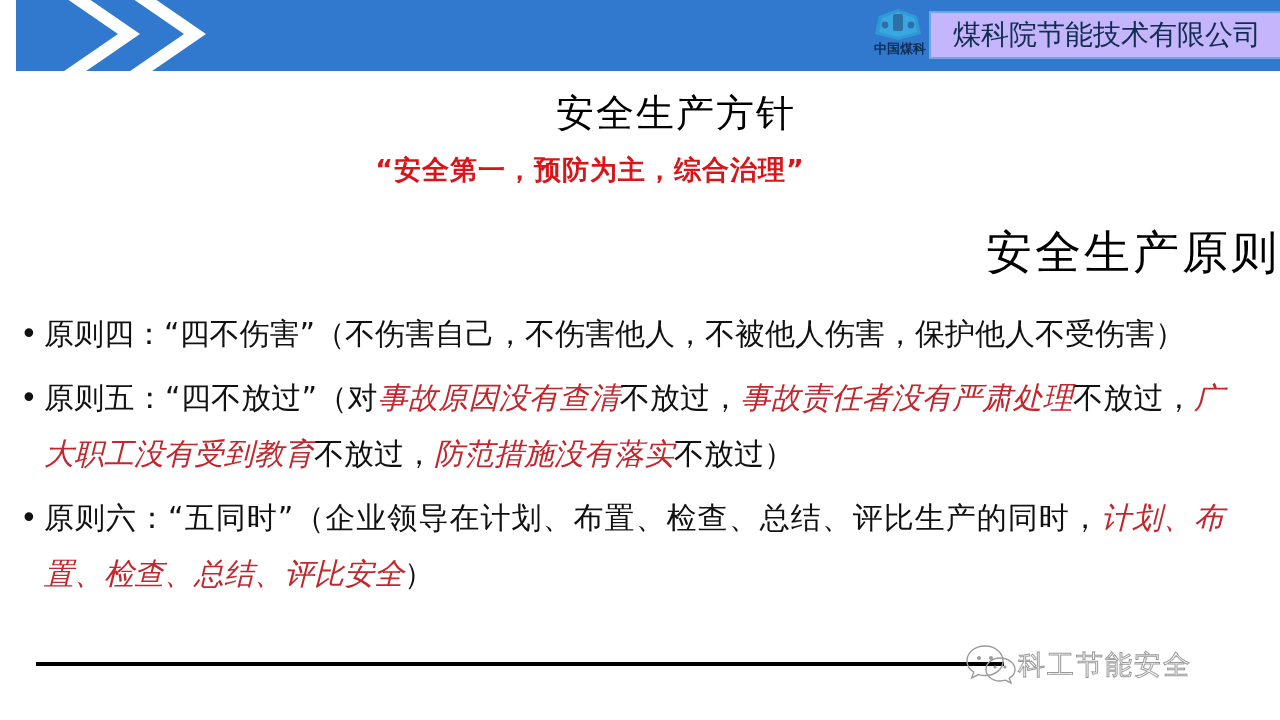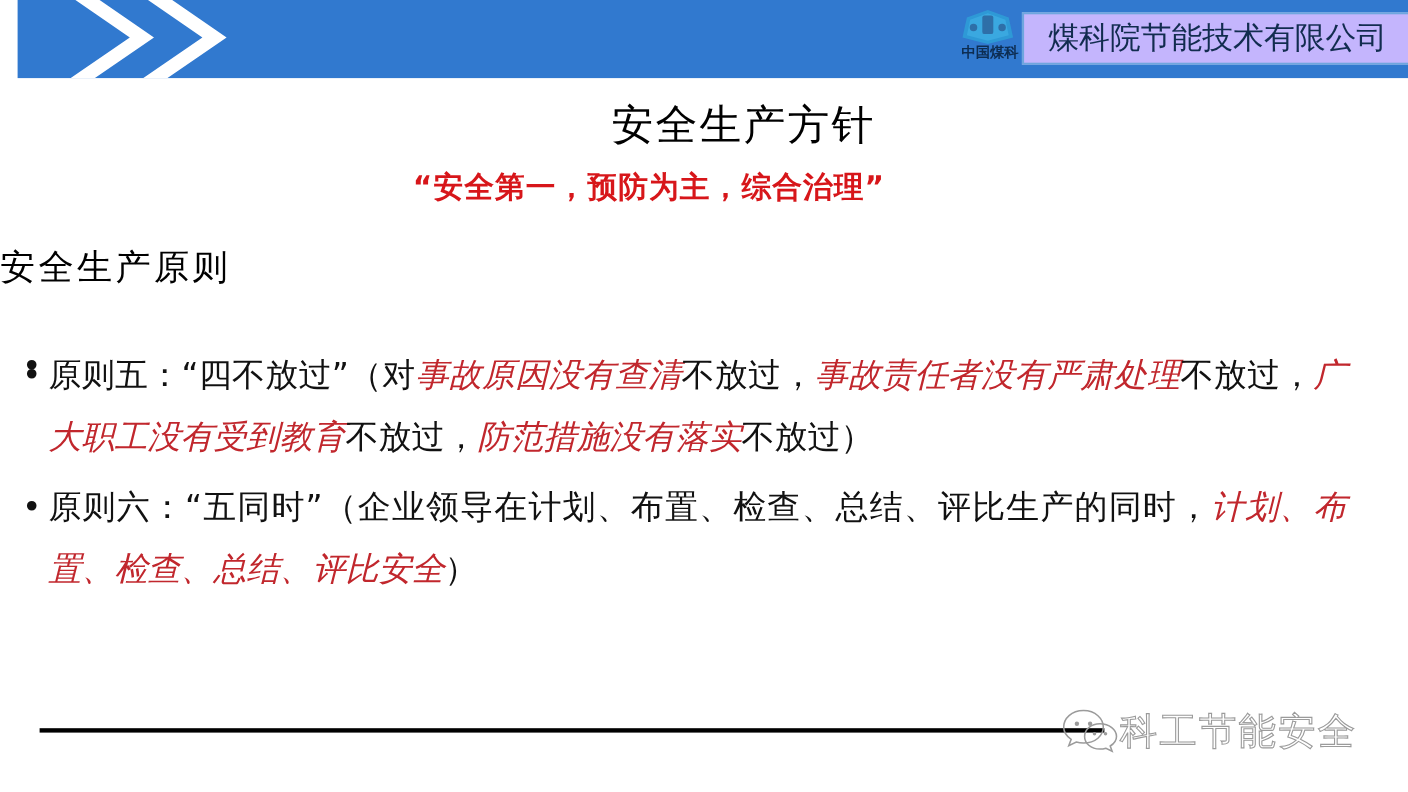--- a/index.html
+++ b/index.html
@@ -107,23 +107,23 @@
     font-weight: bold;
     color: #D7161A;
     letter-spacing: 1px;
     white-space: nowrap;
   }
   .title-second {
     position: absolute;
     left: 0;
     top: 222px;
     width: 1280px;
-    text-align: left;
+    text-align: right;
     font-family: "DejaVu Serif", "Liberation Serif", serif;
-    font-size: 32px;
+    font-size: 46px;
     color: #000000;
     letter-spacing: 3px;
     white-space: nowrap;
   }
 
   
   .body-list {
     position: absolute;
     left: 14px;
     top: 306px;
@@ -163,21 +163,21 @@
     position: absolute;
     left: 960px;
     top: 640px;
     width: 320px;
     height: 60px;
   }
   .wm-text {
     position: absolute;
     left: 58px;
     top: 2px;
-    font-size: 34px;
+    font-size: 27px;
     line-height: 46px;
     letter-spacing: 2px;
     color: transparent;
     -webkit-text-stroke: 1px #9b9b9b;
     white-space: nowrap;
     font-family: "DejaVu Sans", "Liberation Sans", sans-serif;
   }
   .wm-icon {
     position: absolute;
     left: 5px;
@@ -212,20 +212,21 @@
   </div>
 </div>
 
 <div class="title-main">安全生产方针</div>
 <div class="title-sub">“安全第一，预防为主，综合治理”</div>
 <div class="title-second">安全生产原则</div>
 
 <div class="body-list">
   <div class="bullet-row">
     <span class="bullet-dot">•</span>
+    <span class="bullet-text"><span class="blk">原则四：“四不伤害”（不伤害自己，不伤害他人，不被他人伤害，保护他人不受伤害）</span></span>
   </div>
   <div class="bullet-row">
     <span class="bullet-dot">•</span>
     <span class="bullet-text"><span class="blk">原则五：“四不放过”（对</span><span class="red" style="color: rgb(193, 39, 45);">事故原因没有查清</span><span class="blk">不放过，</span><span class="red" style="color: rgb(193, 39, 45);">事故责任者没有严肃处理</span><span class="blk">不放过，</span><span class="red" style="color: rgb(193, 39, 45);">广大职工没有受到教育</span><span class="blk">不放过，</span><span class="red" style="color: rgb(193, 39, 45);">防范措施没有落实</span><span class="blk">不放过）</span></span>
   </div>
   <div class="bullet-row">
     <span class="bullet-dot">•</span>
     <span class="bullet-text"><span class="blk">原则六：“五同时”（企业领导在计划、布置、检查、总结、评比生产的同时，</span><span class="red" style="color: rgb(193, 39, 45);">计划、布置、检查、总结、评比安全</span><span class="blk">）</span></span>
   </div>
 </div>

